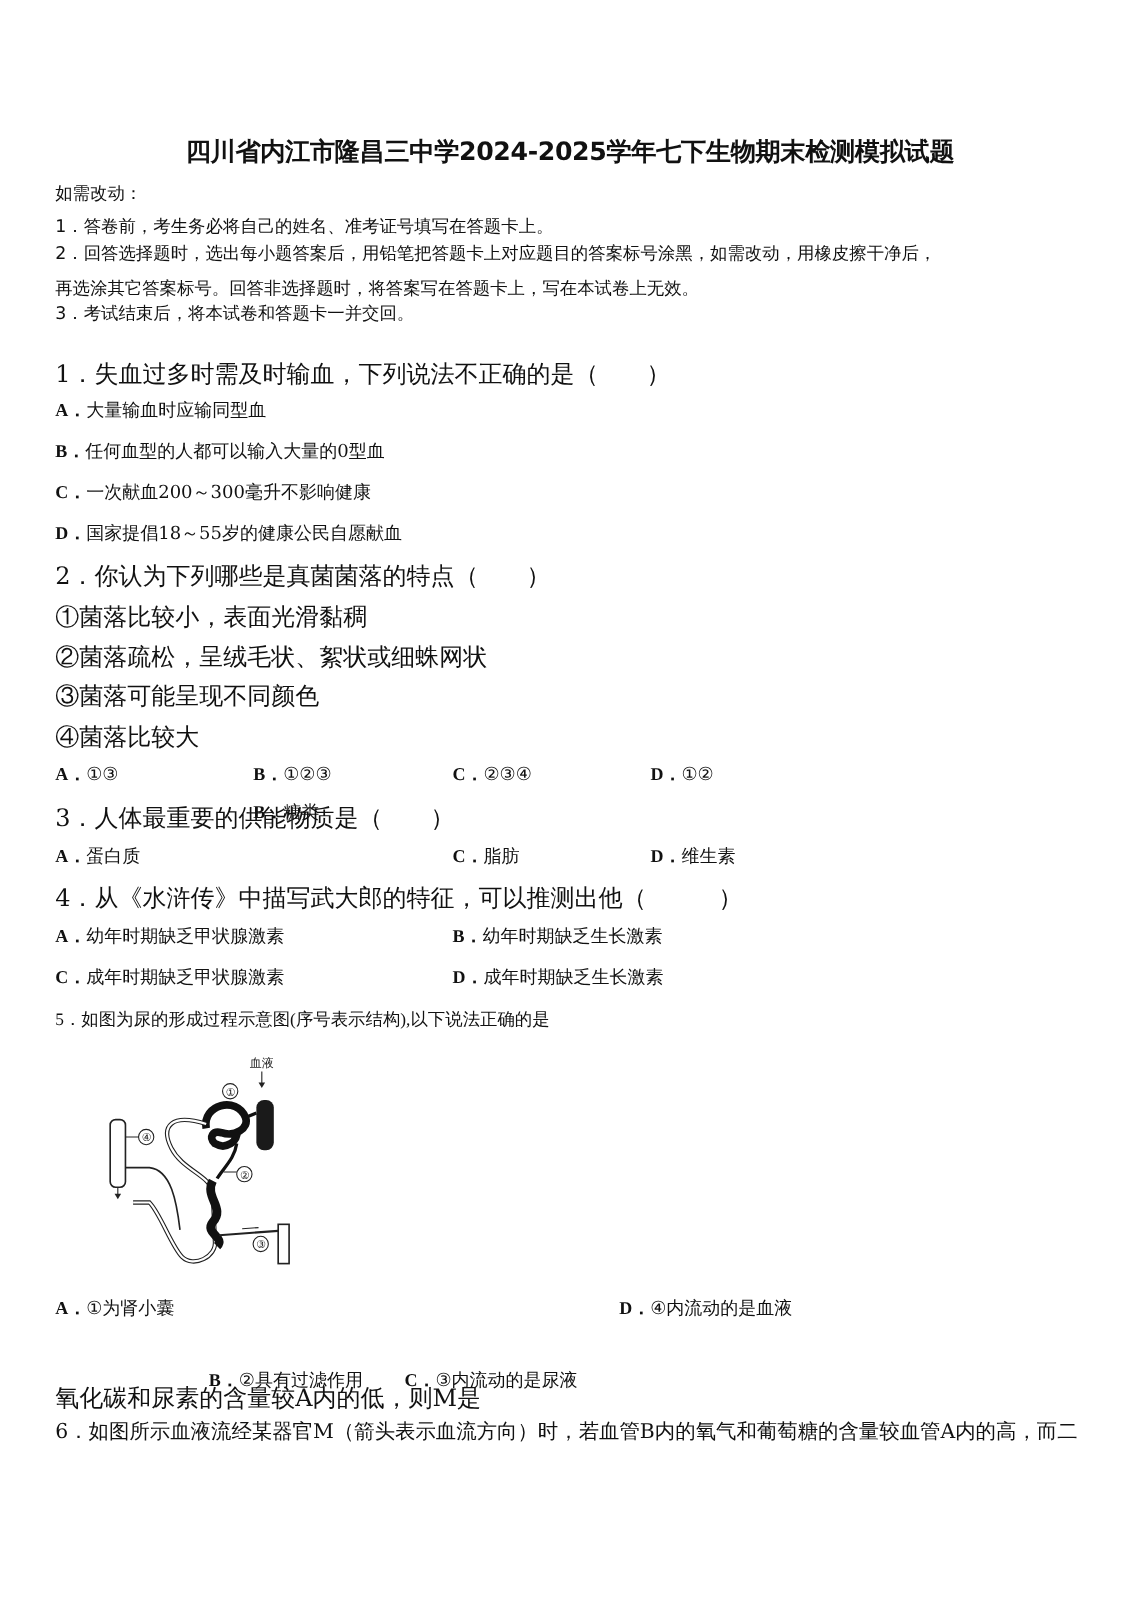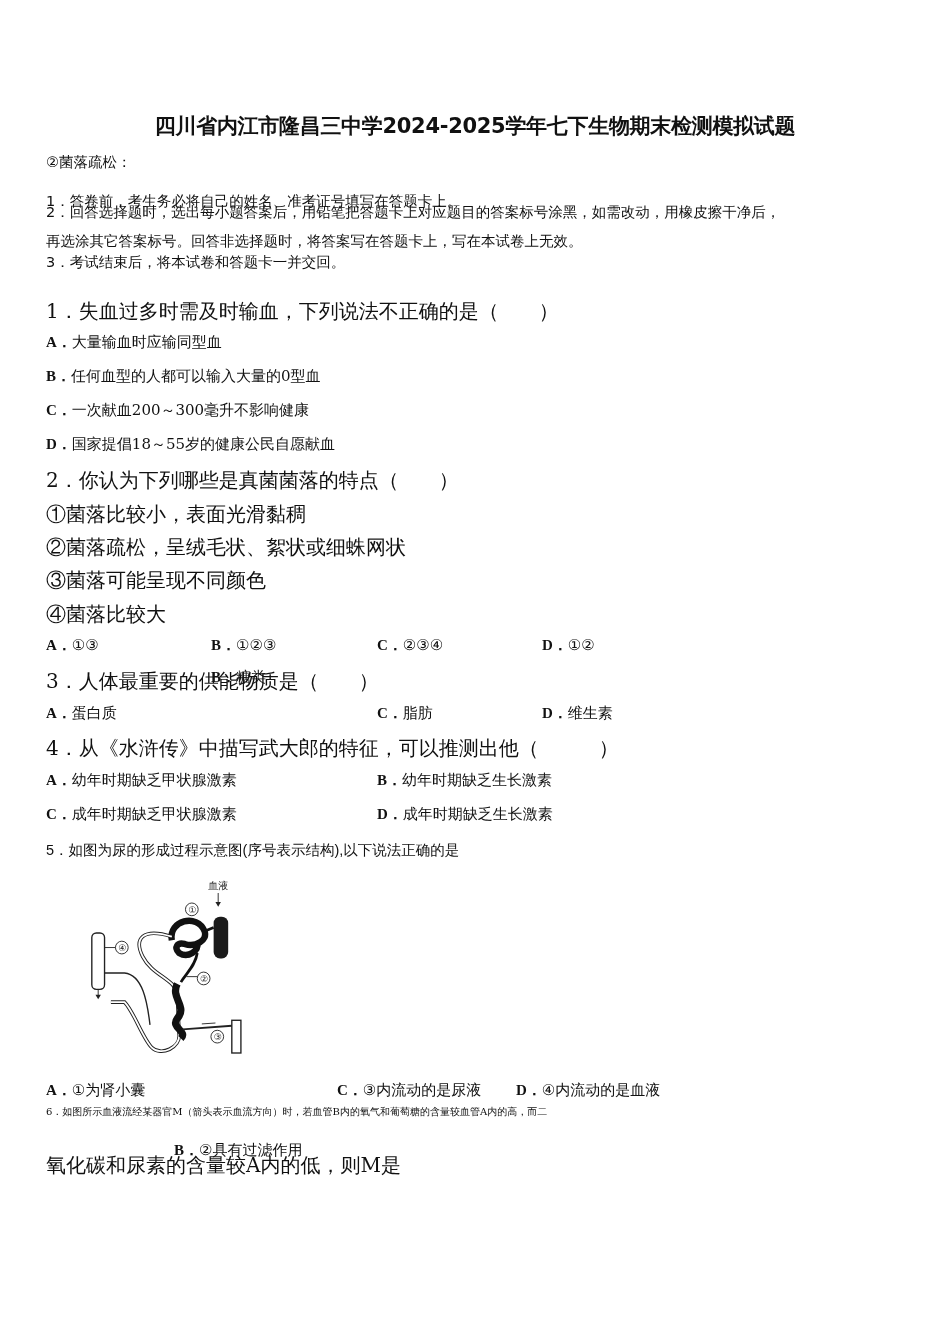--- a/index.html
+++ b/index.html
@@ -13,22 +13,22 @@
   .opt-label { font-weight: bold; font-family: "Liberation Serif", serif; }
   .opt { position: absolute; font-size: 15px; white-space: nowrap; line-height: 16px; }
   .figure { position: absolute; left: 70px; top: 868px; width: 200px; height: 200px; }
 </style>
 </head>
 <body>
 
 <div class="title">四川省内江市隆昌三中学2024-2025学年七下生物期末检测模拟试题</div>
 
 <div class="notes">
-  <div class="line" style="top:152px">②菌落疏松：</div>
-  <div class="line" style="top:191px">1．答卷前，考生务必将自己的姓名、准考证号填写在答题卡上。</div>
+  <div class="line" style="top:152px">如需改动：</div>
+  <div class="line" style="top:179px">1．答卷前，考生务必将自己的姓名、准考证号填写在答题卡上。</div>
   <div class="line" style="top:202px">2．回答选择题时，选出每小题答案后，用铅笔把答题卡上对应题目的答案标号涂黑，如需改动，用橡皮擦干净后，</div>
   <div class="line" style="top:231px">再选涂其它答案标号。回答非选择题时，将答案写在答题卡上，写在本试卷上无效。</div>
   <div class="line" style="top:252px">3．考试结束后，将本试卷和答题卡一并交回。</div>
 </div>
 
 <div>
   <div class="line" style="top:301px">1．失血过多时需及时输血，下列说法不正确的是（　　）</div>
   <div class="opt" style="left:46px;top:334px">
     <span class="opt-label">A．</span><span>大量输血时应输同型血</span>
   </div>
@@ -89,21 +89,21 @@
   </div>
   <div class="opt" style="left:46px;top:806px">
     <span class="opt-label">C．</span><span>成年时期缺乏甲状腺激素</span>
   </div>
   <div class="opt" style="left:377px;top:806px">
     <span class="opt-label">D．</span><span>成年时期缺乏生长激素</span>
   </div>
 </div>
 
 <div>
-  <div class="line" style="top:840px;font-family:Liberation Sans, sans-serif;font-size:14.5px">5．如图为尿的形成过程示意图(序号表示结构),以下说法正确的是</div>
+  <div class="line" style="top:840px;font-family:Liberation Serif, serif;font-size:14.5px">5．如图为尿的形成过程示意图(序号表示结构),以下说法正确的是</div>
 
   <svg class="figure" viewBox="0 0 220 205" xmlns="http://www.w3.org/2000/svg">
 
     <text x="152" y="16" font-size="11" font-family="DejaVu Serif, serif" fill="#222">血液</text>
     <line x1="163" y1="20" x2="163" y2="32" stroke="#222" stroke-width="1"></line>
     <polygon points="160,30 166,30 163,35" fill="#222"></polygon>
 
     <rect x="158" y="46" width="16" height="46" rx="7" fill="#1a1a1a"></rect>
 
     <path d="M112,72 C108,50 140,42 148,62 C152,72 138,80 126,76 C118,74 114,80 120,86 C130,92 142,84 140,74" fill="none" stroke="#111" stroke-width="7"></path>
@@ -135,24 +135,24 @@
     <circle cx="162" cy="178" r="7" fill="none" stroke="#222" stroke-width="1"></circle>
     <text x="158" y="182" font-size="10" fill="#222">③</text>
   </svg>
 
   <div class="opt" style="left:46px;top:1082px">
     <span class="opt-label">A．</span><span>①为肾小囊</span>
   </div>
   <div class="opt" style="left:174px;top:1142px">
     <span class="opt-label">B．</span><span>②具有过滤作用</span>
   </div>
-  <div class="opt" style="left:337px;top:1082px">
+  <div class="opt" style="left:337px;top:1142px">
     <span class="opt-label">C．</span><span>③内流动的是尿液</span>
   </div>
   <div class="opt" style="left:516px;top:1082px">
     <span class="opt-label">D．</span><span>④内流动的是血液</span>
   </div>
 </div>
 
 <div>
-  <div class="line" style="top:1102px;font-size:10px">6．如图所示血液流经某器官M（箭头表示血流方向）时，若血管B内的氧气和葡萄糖的含量较血管A内的高，而二</div>
+  <div class="line" style="top:1183px;font-size:17px">6．如图所示血液流经某器官M（箭头表示血流方向）时，若血管B内的氧气和葡萄糖的含量较血管A内的高，而二</div>
   <div class="line" style="top:1155px;font-size:20px">氧化碳和尿素的含量较A内的低，则M是</div>
 </div>
 
 </body></html>

